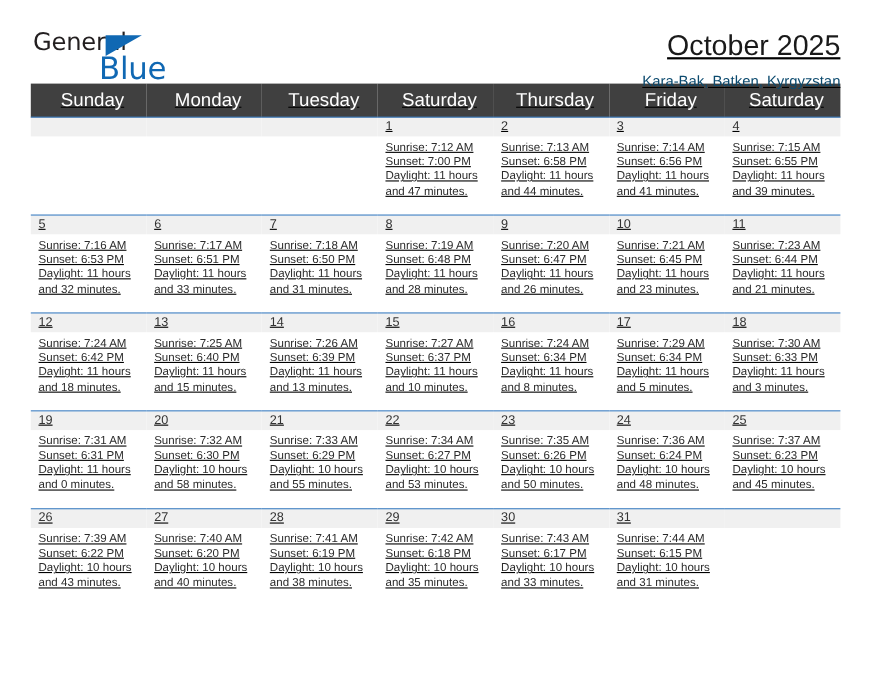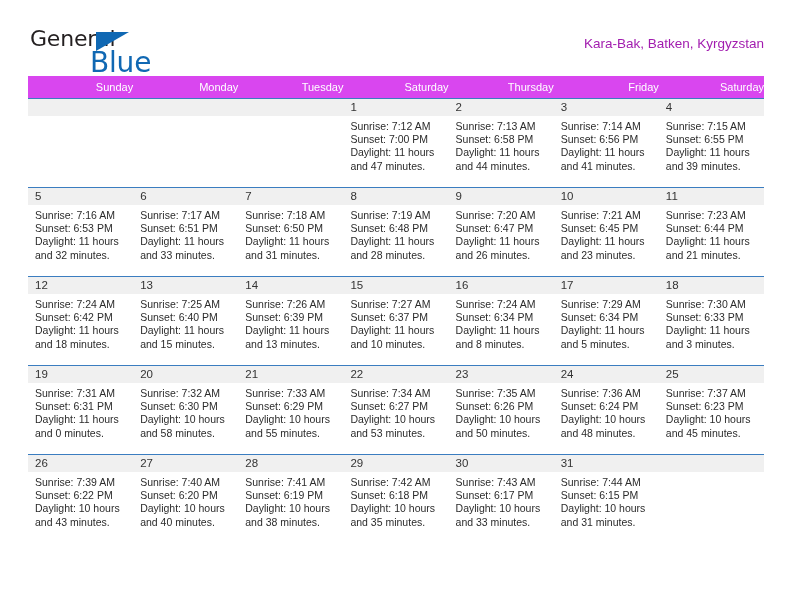--- a/index.html
+++ b/index.html
@@ -13,20 +13,21 @@
     font-family: "Liberation Sans", sans-serif;
     color: #000000;
     overflow: hidden;
   }
   .page {
     position: relative;
     width: 792px;
     height: 612px;
     box-sizing: border-box;
     padding: 0 28px;
+    text-decoration: underline;
   }
 
   
   .header {
     display: flex;
     align-items: flex-start;
     justify-content: space-between;
     height: 76px;
     padding-top: 26px;
     box-sizing: border-box;
@@ -71,38 +72,38 @@
   }
   .title-main {
     font-size: 26px;
     color: #1a1a1a;
     line-height: 30px;
     font-weight: 400;
     white-space: nowrap;
   }
   .title-sub {
     font-size: 13.5px;
-    color: #a21caf;
+    color: #0c4a6e;
     line-height: 18px;
     margin-top: 9px;
     white-space: nowrap;
   }
 
   
   .calendar {
     width: 736px;
     border-collapse: collapse;
     table-layout: fixed;
   }
   .calendar th {
-    background: #d946ef;
+    background: #404040;
     color: #ffffff;
-    font-size: 11px;
+    font-size: 17px;
     font-weight: normal;
-    text-align: right;
+    text-align: center;
     padding: 5px 0 5px 7px;
     height: 18px;
     box-sizing: border-box;
     border: none;
   }
   .calendar td {
     vertical-align: top;
     padding: 0;
     border: none;
     border-top: 1.5px solid #3b7dc0;
@@ -142,20 +143,21 @@
 
   <div class="header">
 
     <div class="logo">
       <span class="logo-general">General</span>
       <span class="logo-triangle"></span>
       <span class="logo-blue">Blue</span>
     </div>
 
     <div class="titles">
+      <div class="title-main">October 2025</div>
       <div class="title-sub">Kara-Bak, Batken, Kyrgyzstan</div>
     </div>
 
   </div>
 
   <table class="calendar">
     <thead>
       <tr>
         <th>Sunday</th>
         <th>Monday</th>

